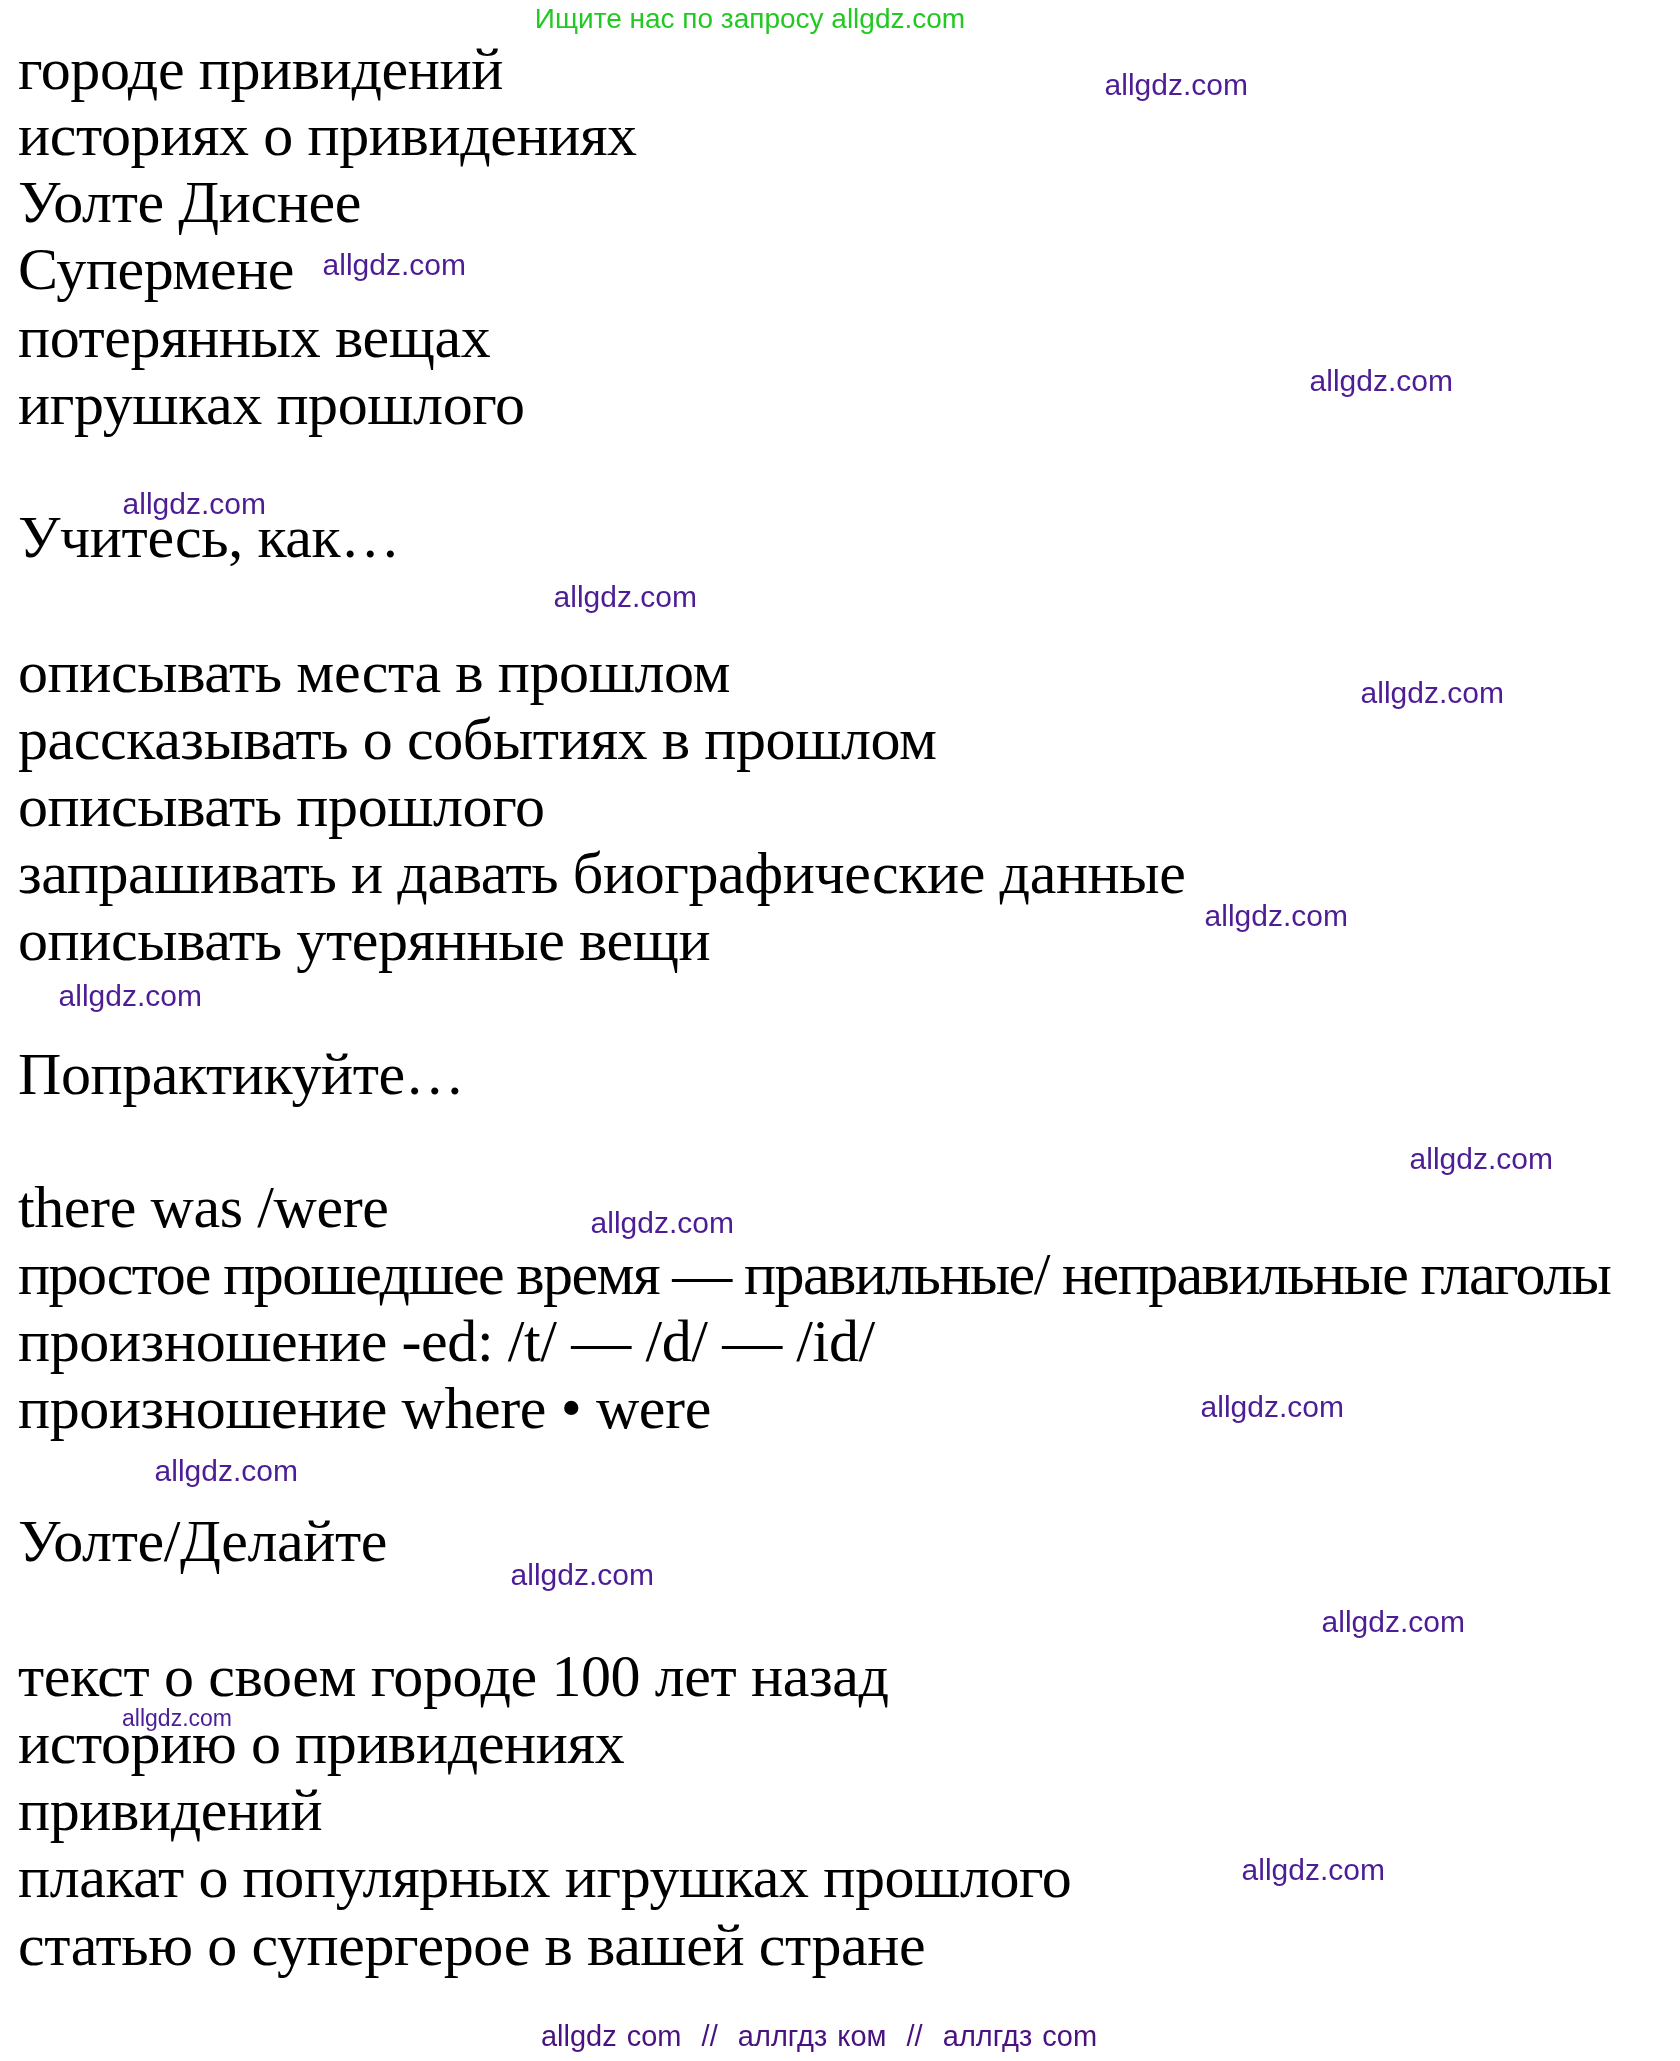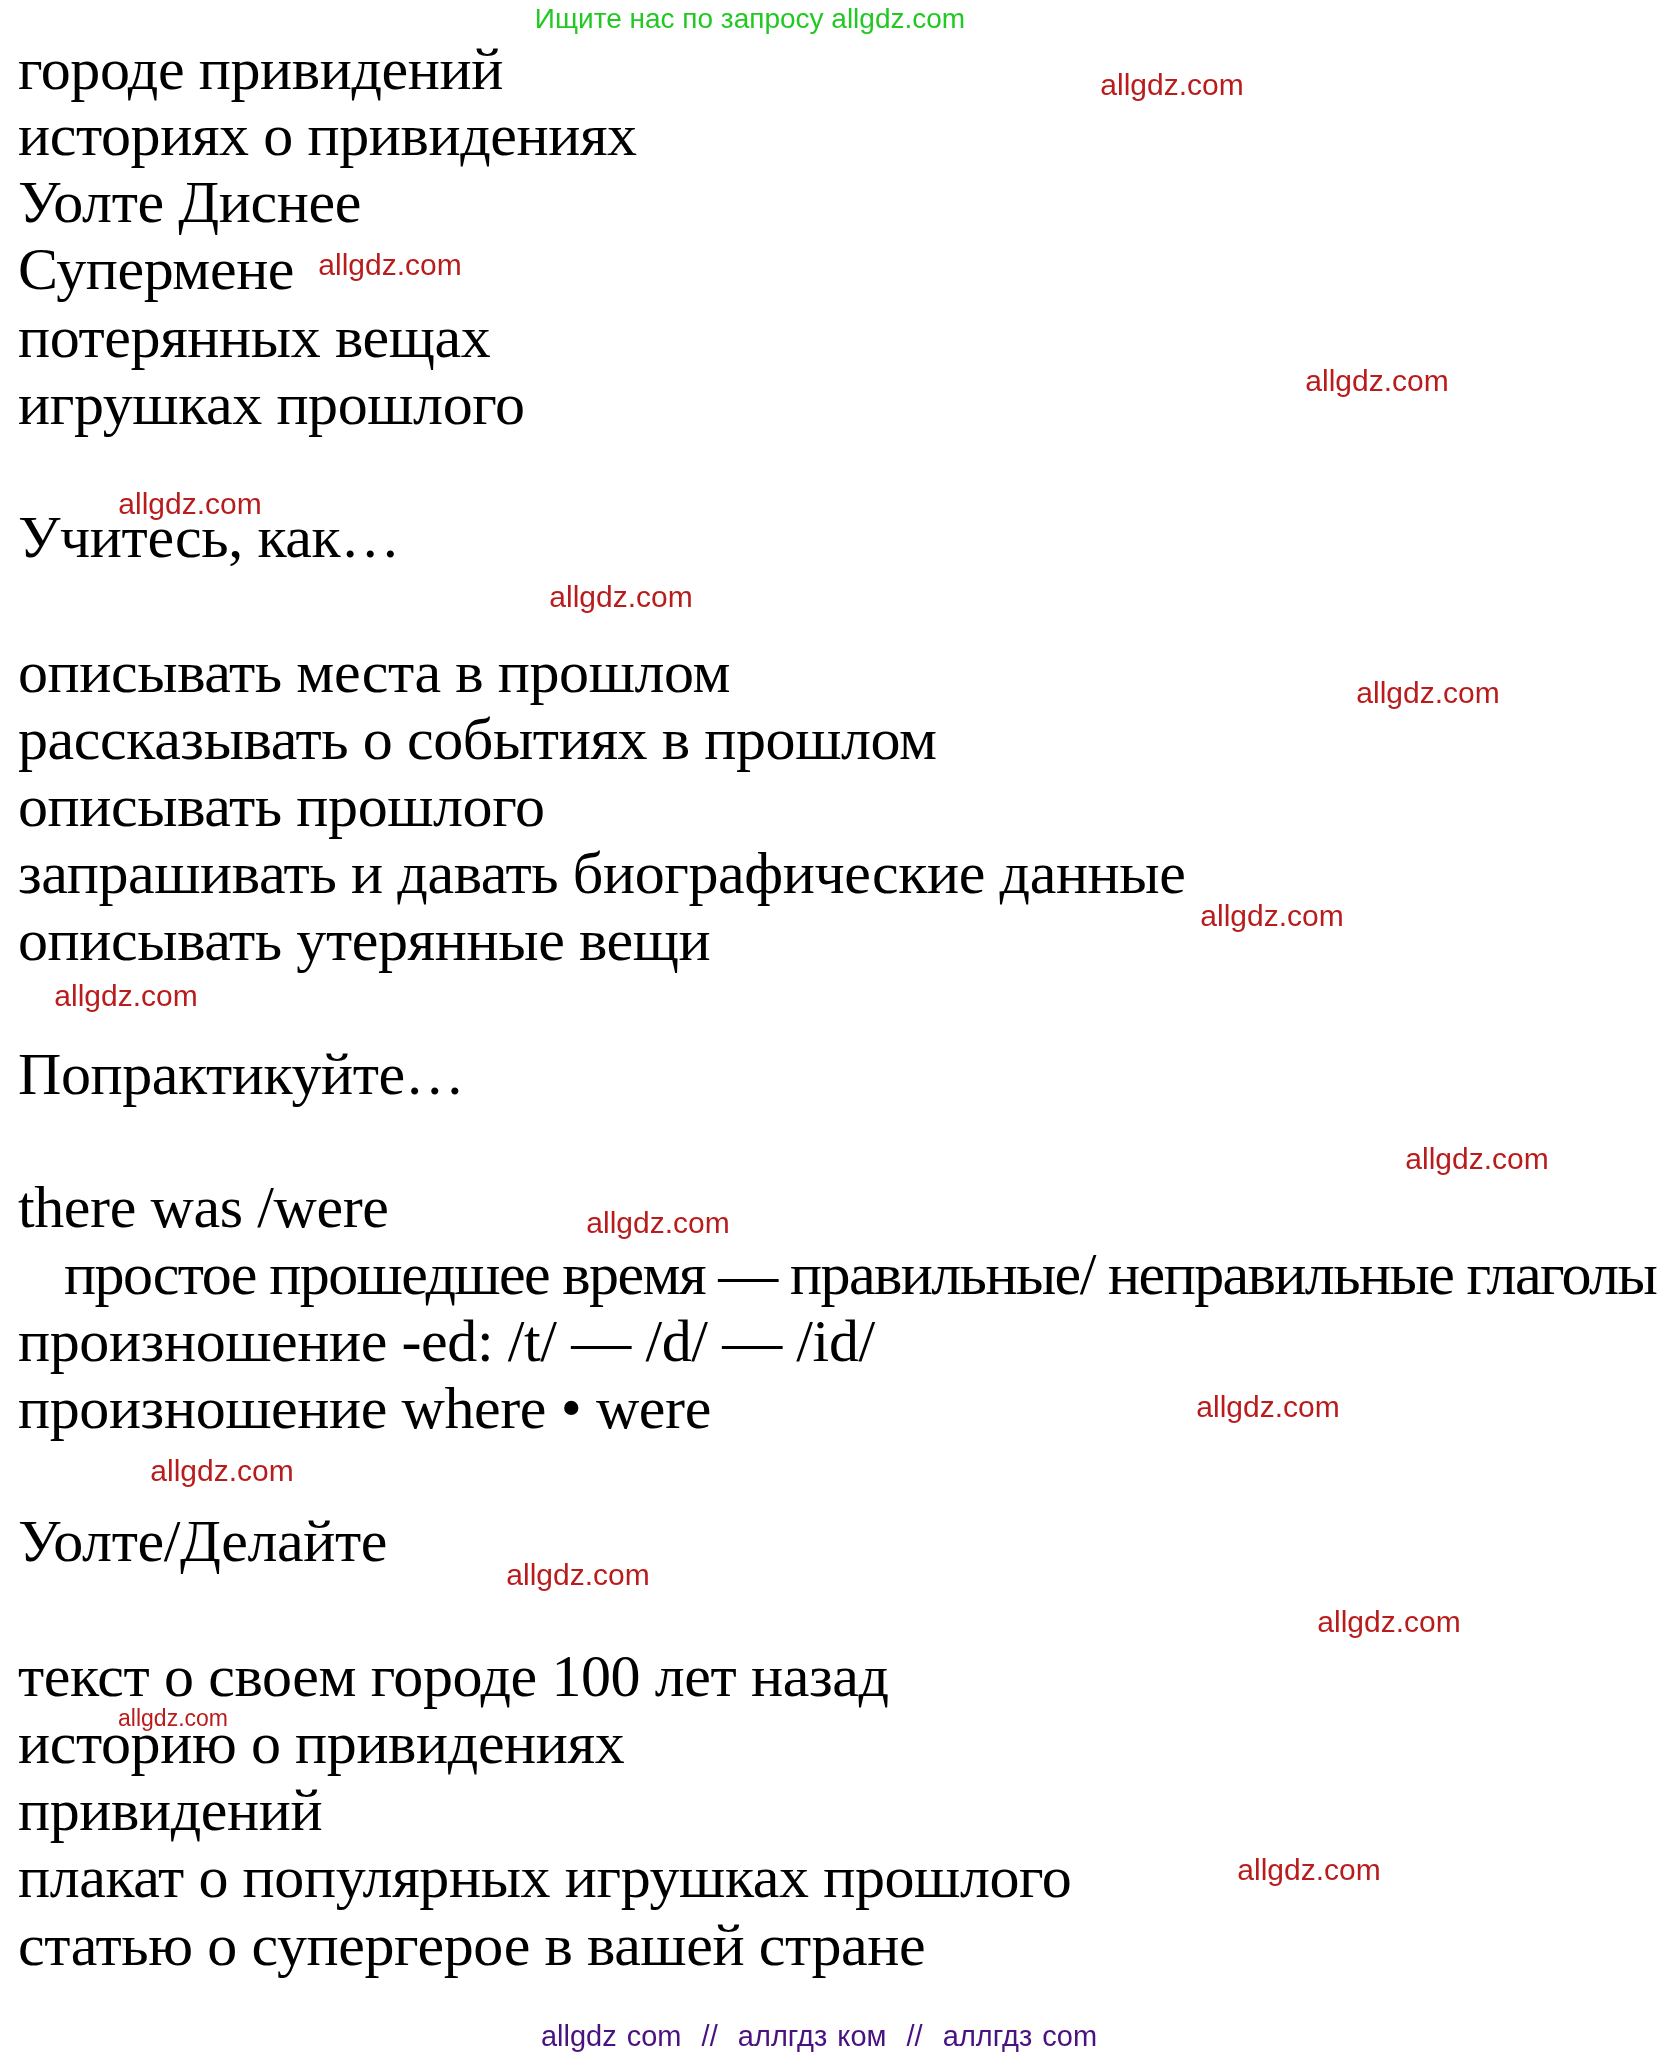--- a/index.html
+++ b/index.html
@@ -13,25 +13,25 @@
     position: absolute; left: 0; top: 2018px; width: 1638px; text-align: center;
     font-family: "Liberation Sans", sans-serif; font-size: 29px; line-height: 36px;
     color: #4a1281; white-space: nowrap; word-spacing: 2px;
   }
   .line {
     position: absolute; left: 18px;
     font-family: Liberation Serif, serif; font-size: 60px; line-height: 67px;
     color: #000000; white-space: nowrap; letter-spacing: -0.4px;
   }
   .line.heading { }
-  .line.tight { letter-spacing: -1.6px; margin-left: 46px; }
+  .line.tight { letter-spacing: -1.6px; }
   .wm {
-    position: absolute; width: 152px; text-align: center;
+    position: absolute; width: 152px; text-align: right;
     font-family: "Liberation Sans", sans-serif; font-size: 30px; line-height: 34px;
-    color: #b91c1c; white-space: nowrap;
+    color: #4c1d95; white-space: nowrap;
   }
   .wm.small { width: 118px; font-size: 23px; line-height: 26px; }
 </style>
 </head>
 <body>
 
 <div class="header">Ищите нас по запросу allgdz.com</div>
 
 <div>
   <div class="line" style="top:36px">городе привидений</div>

